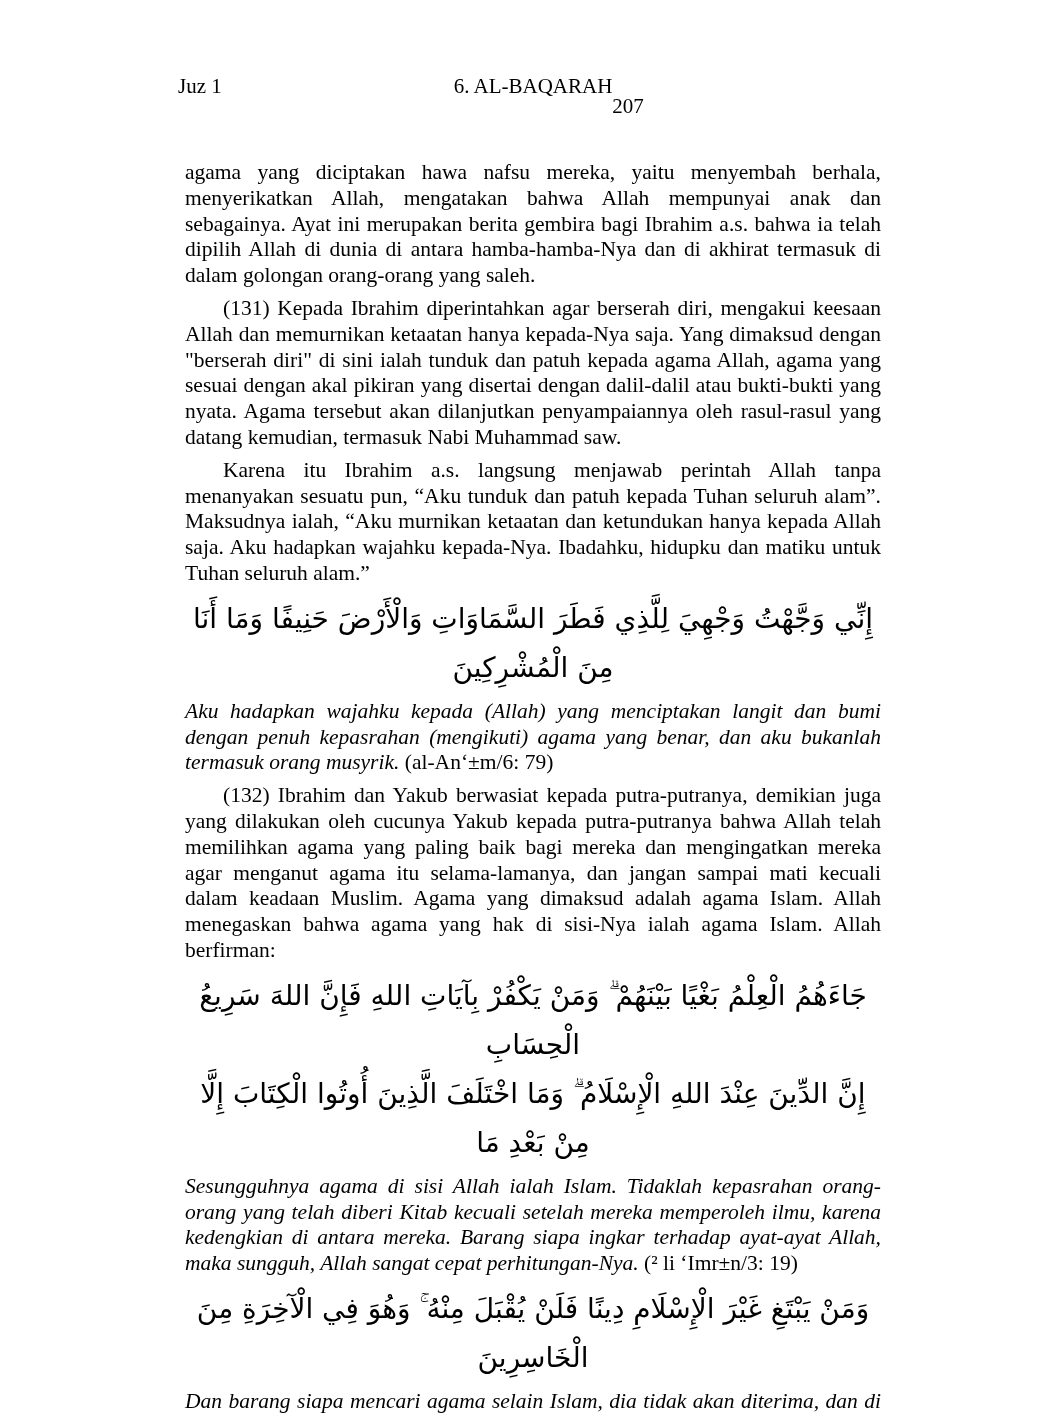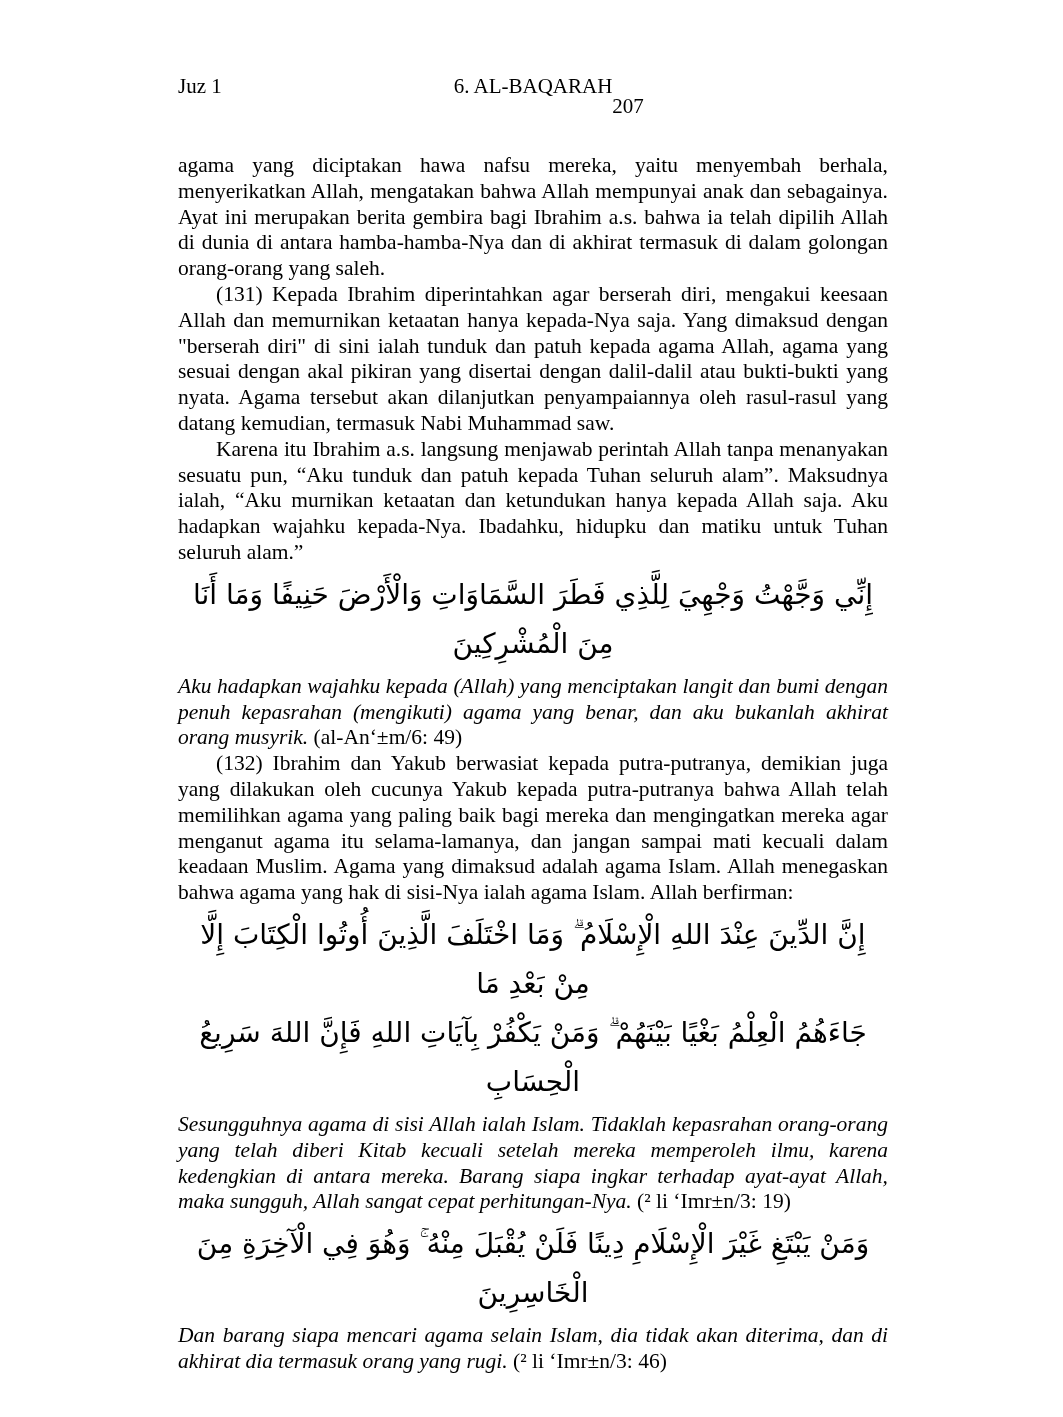--- a/index.html
+++ b/index.html
@@ -32,21 +32,21 @@
   .page-header .hdr-right  { text-align: left; margin-top: 20px; }
   .content {
     position: absolute;
     top: 153px;
     left: 178px;
     width: 710px;
     font-size: 21.5px;
     line-height: 25.8px;
     text-align: justify;
   }
-  .content p { margin: 0; }
+  .content p { margin: 7px; }
   .indent { text-indent: 38px; }
   .arabic {
     direction: rtl;
     text-align: center;
     font-family: "DejaVu Sans", sans-serif;
     font-weight: normal;
     font-size: 28px;
     line-height: 49px;
     margin: 4px 0 6px 0;
   }
@@ -71,29 +71,29 @@
 
     <p class="body-text">agama yang diciptakan hawa nafsu mereka, yaitu menyembah berhala, menyerikatkan Allah, mengatakan bahwa Allah mempunyai anak dan sebagainya. Ayat ini merupakan berita gembira bagi Ibrahim a.s. bahwa ia telah dipilih Allah di dunia di antara hamba-hamba-Nya dan di akhirat termasuk di dalam golongan orang-orang yang saleh.</p>
 
     <p class="body-text indent">(131) Kepada Ibrahim diperintahkan agar berserah diri, mengakui keesaan Allah dan memurnikan ketaatan hanya kepada-Nya saja. Yang dimaksud dengan "berserah diri" di sini ialah tunduk dan patuh kepada agama Allah, agama yang sesuai dengan akal pikiran yang disertai dengan dalil-dalil atau bukti-bukti yang nyata. Agama tersebut akan dilanjutkan penyampaiannya oleh rasul-rasul yang datang kemudian, termasuk Nabi Muhammad saw.</p>
 
     <p class="body-text indent">Karena itu Ibrahim a.s. langsung menjawab perintah Allah tanpa menanyakan sesuatu pun, “Aku tunduk dan patuh kepada Tuhan seluruh alam”. Maksudnya ialah, “Aku murnikan ketaatan dan ketundukan hanya kepada Allah saja. Aku hadapkan wajahku kepada-Nya. Ibadahku, hidupku dan matiku untuk Tuhan seluruh alam.”</p>
 
     <div class="arabic" dir="rtl" lang="ar">إِنِّي وَجَّهْتُ وَجْهِيَ لِلَّذِي فَطَرَ السَّمَاوَاتِ وَالْأَرْضَ حَنِيفًا وَمَا أَنَا مِنَ الْمُشْرِكِينَ</div>
 
     <p class="translation">
-      <span>Aku hadapkan wajahku kepada (Allah) yang menciptakan langit dan bumi dengan penuh kepasrahan (mengikuti) agama yang benar, dan aku bukanlah akhirat orang musyrik.</span>
-      <span class="ref">(al-An‘±m/6: 49)</span>
+      <span>Aku hadapkan wajahku kepada (Allah) yang menciptakan langit dan bumi dengan penuh kepasrahan (mengikuti) agama yang benar, dan aku bukanlah termasuk orang musyrik.</span>
+      <span class="ref">(al-An‘±m/6: 79)</span>
     </p>
 
     <p class="body-text indent mt-sect">(132) Ibrahim dan Yakub berwasiat kepada putra-putranya, demikian juga yang dilakukan oleh cucunya Yakub kepada putra-putranya bahwa Allah telah memilihkan agama yang paling baik bagi mereka dan mengingatkan mereka agar menganut agama itu selama-lamanya, dan jangan sampai mati kecuali dalam keadaan Muslim. Agama yang dimaksud adalah agama Islam. Allah menegaskan bahwa agama yang hak di sisi-Nya ialah agama Islam. Allah berfirman:</p>
 
     <div class="arabic" dir="rtl" lang="ar">
+      <span class="arabic-line">جَاءَهُمُ الْعِلْمُ بَغْيًا بَيْنَهُمْ ۗ وَمَنْ يَكْفُرْ بِآيَاتِ اللهِ فَإِنَّ اللهَ سَرِيعُ الْحِسَابِ</span>
       <span class="arabic-line">إِنَّ الدِّينَ عِنْدَ اللهِ الْإِسْلَامُ ۗ وَمَا اخْتَلَفَ الَّذِينَ أُوتُوا الْكِتَابَ إِلَّا مِنْ بَعْدِ مَا</span>
-      <span class="arabic-line">جَاءَهُمُ الْعِلْمُ بَغْيًا بَيْنَهُمْ ۗ وَمَنْ يَكْفُرْ بِآيَاتِ اللهِ فَإِنَّ اللهَ سَرِيعُ الْحِسَابِ</span>
     </div>
 
     <p class="translation">
       <span>Sesungguhnya agama di sisi Allah ialah Islam. Tidaklah kepasrahan orang-orang yang telah diberi Kitab kecuali setelah mereka memperoleh ilmu, karena kedengkian di antara mereka. Barang siapa ingkar terhadap ayat-ayat Allah, maka sungguh, Allah sangat cepat perhitungan-Nya.</span>
       <span class="ref">(² li ‘Imr±n/3: 19)</span>
     </p>
 
     <div class="arabic mt-sm" dir="rtl" lang="ar">وَمَنْ يَبْتَغِ غَيْرَ الْإِسْلَامِ دِينًا فَلَنْ يُقْبَلَ مِنْهُ ۚ وَهُوَ فِي الْآخِرَةِ مِنَ الْخَاسِرِينَ</div>
 
     <p class="translation">

